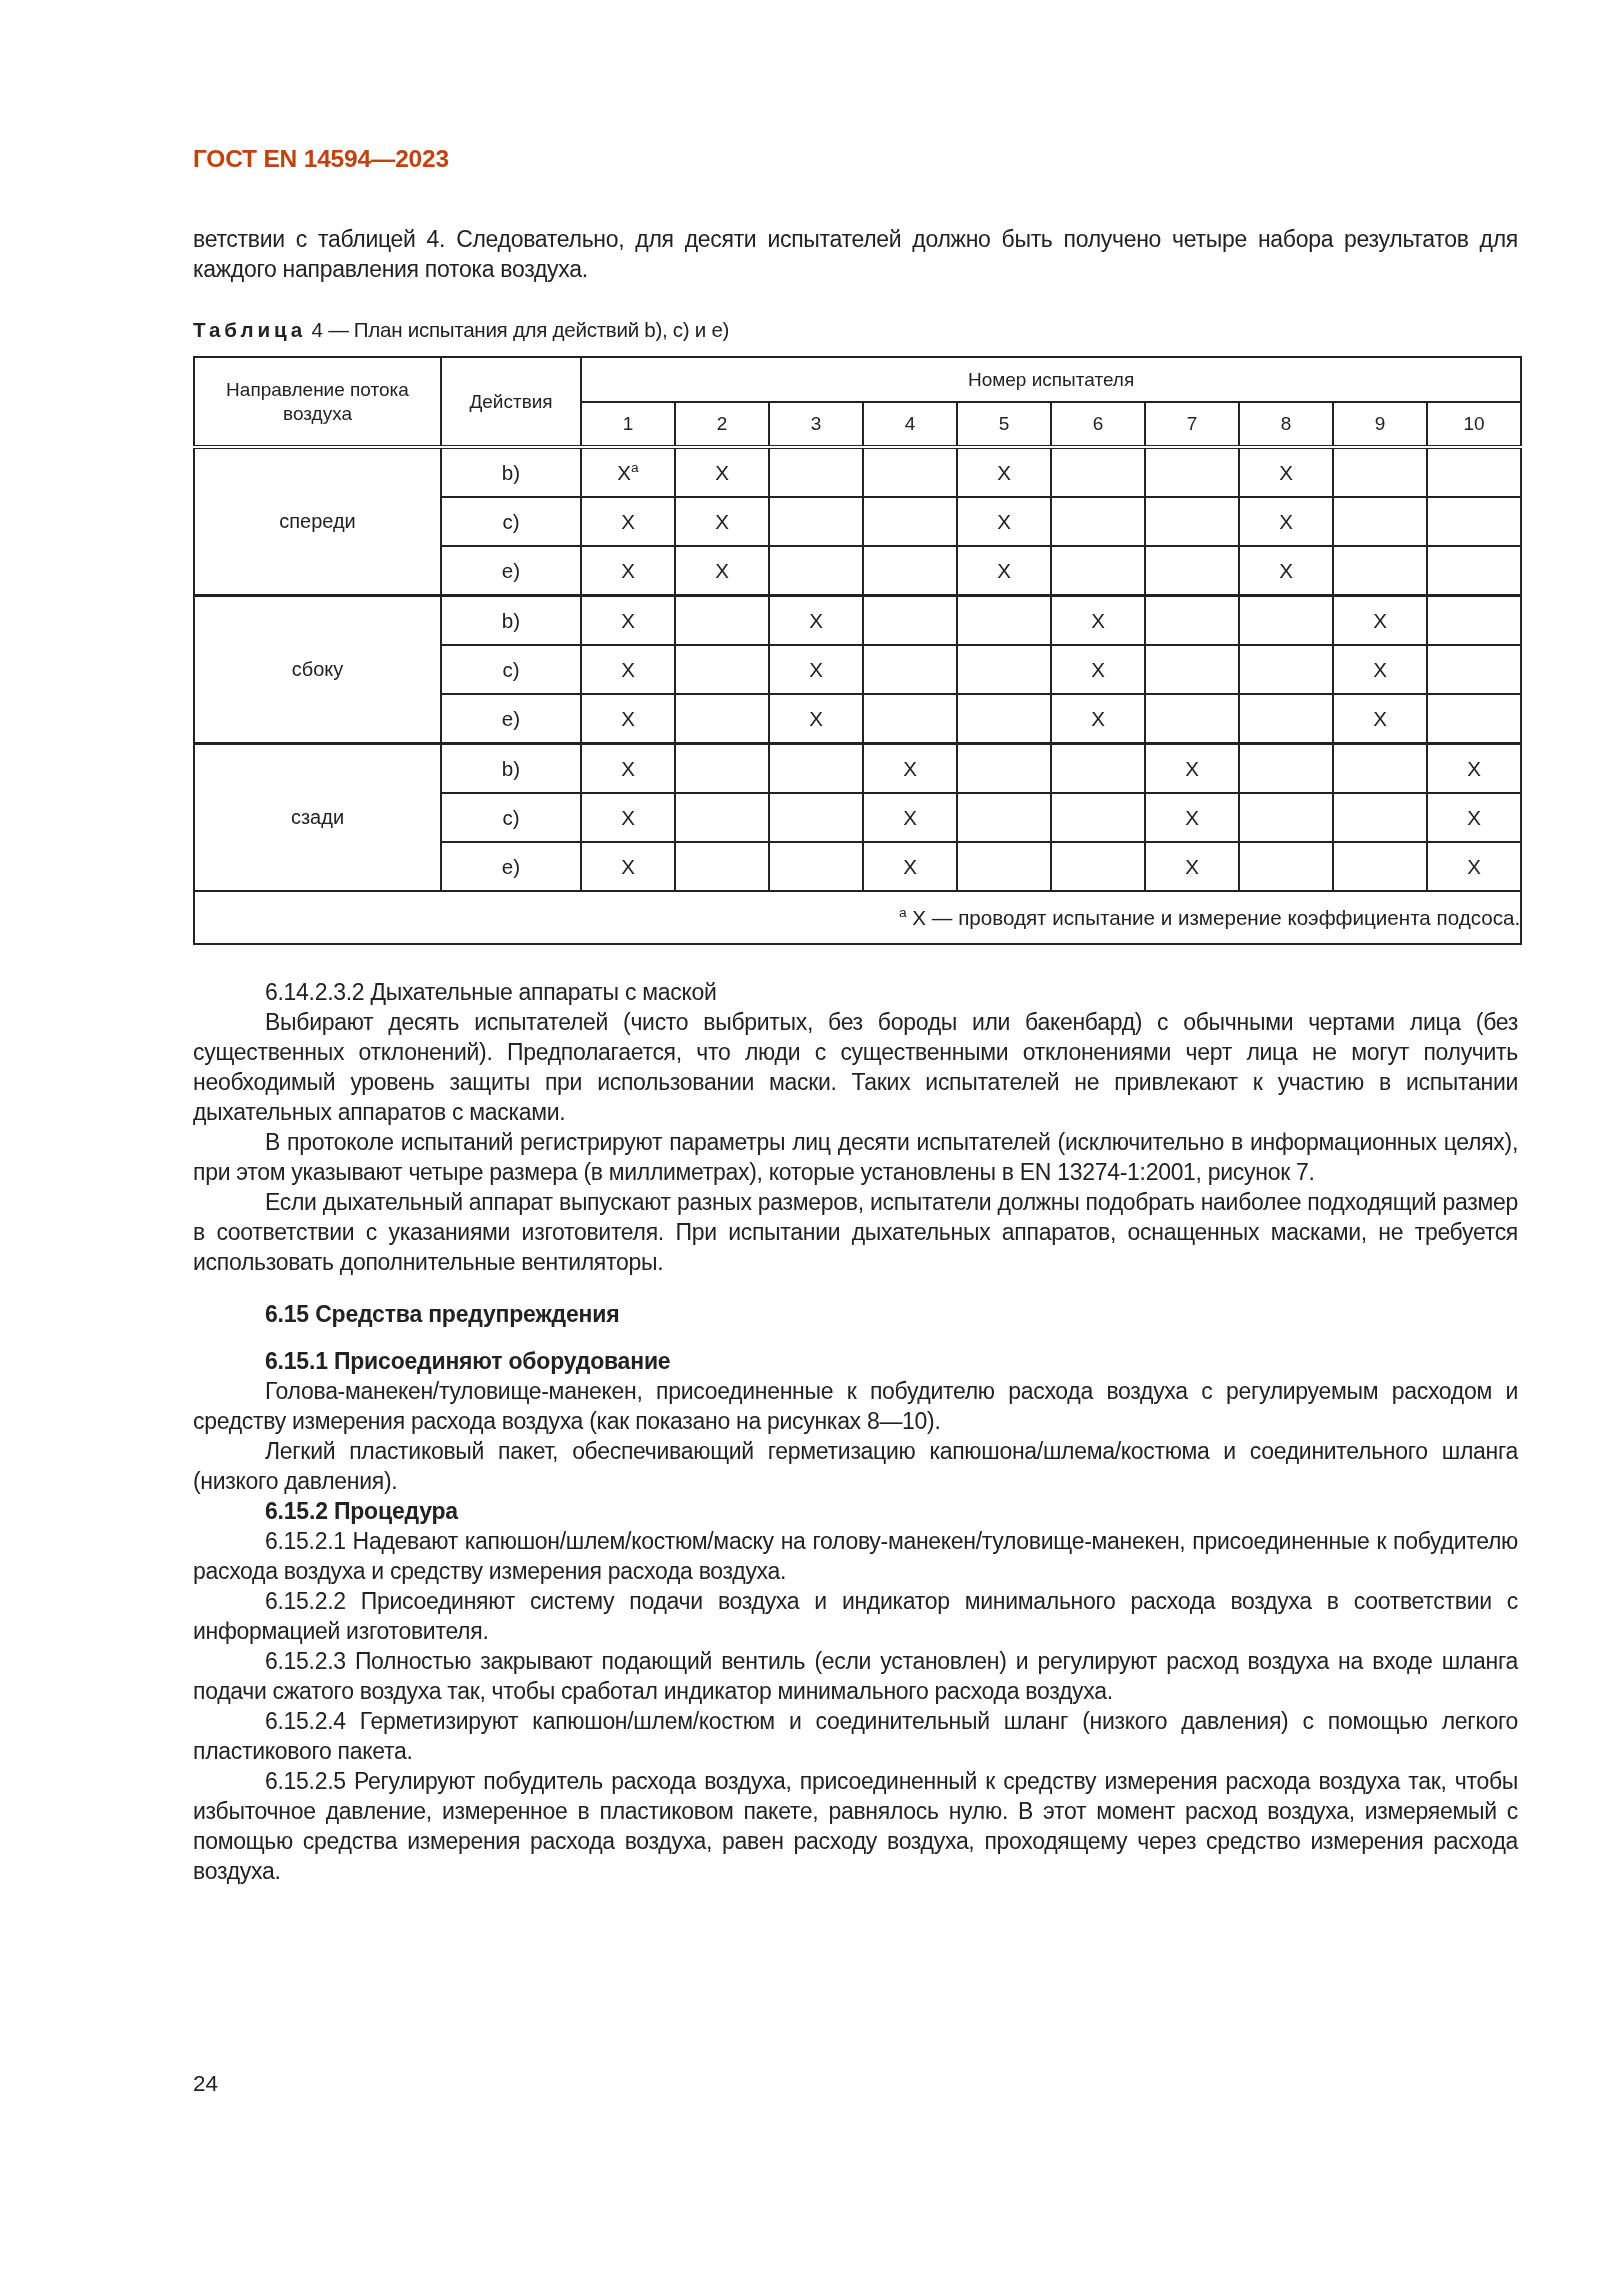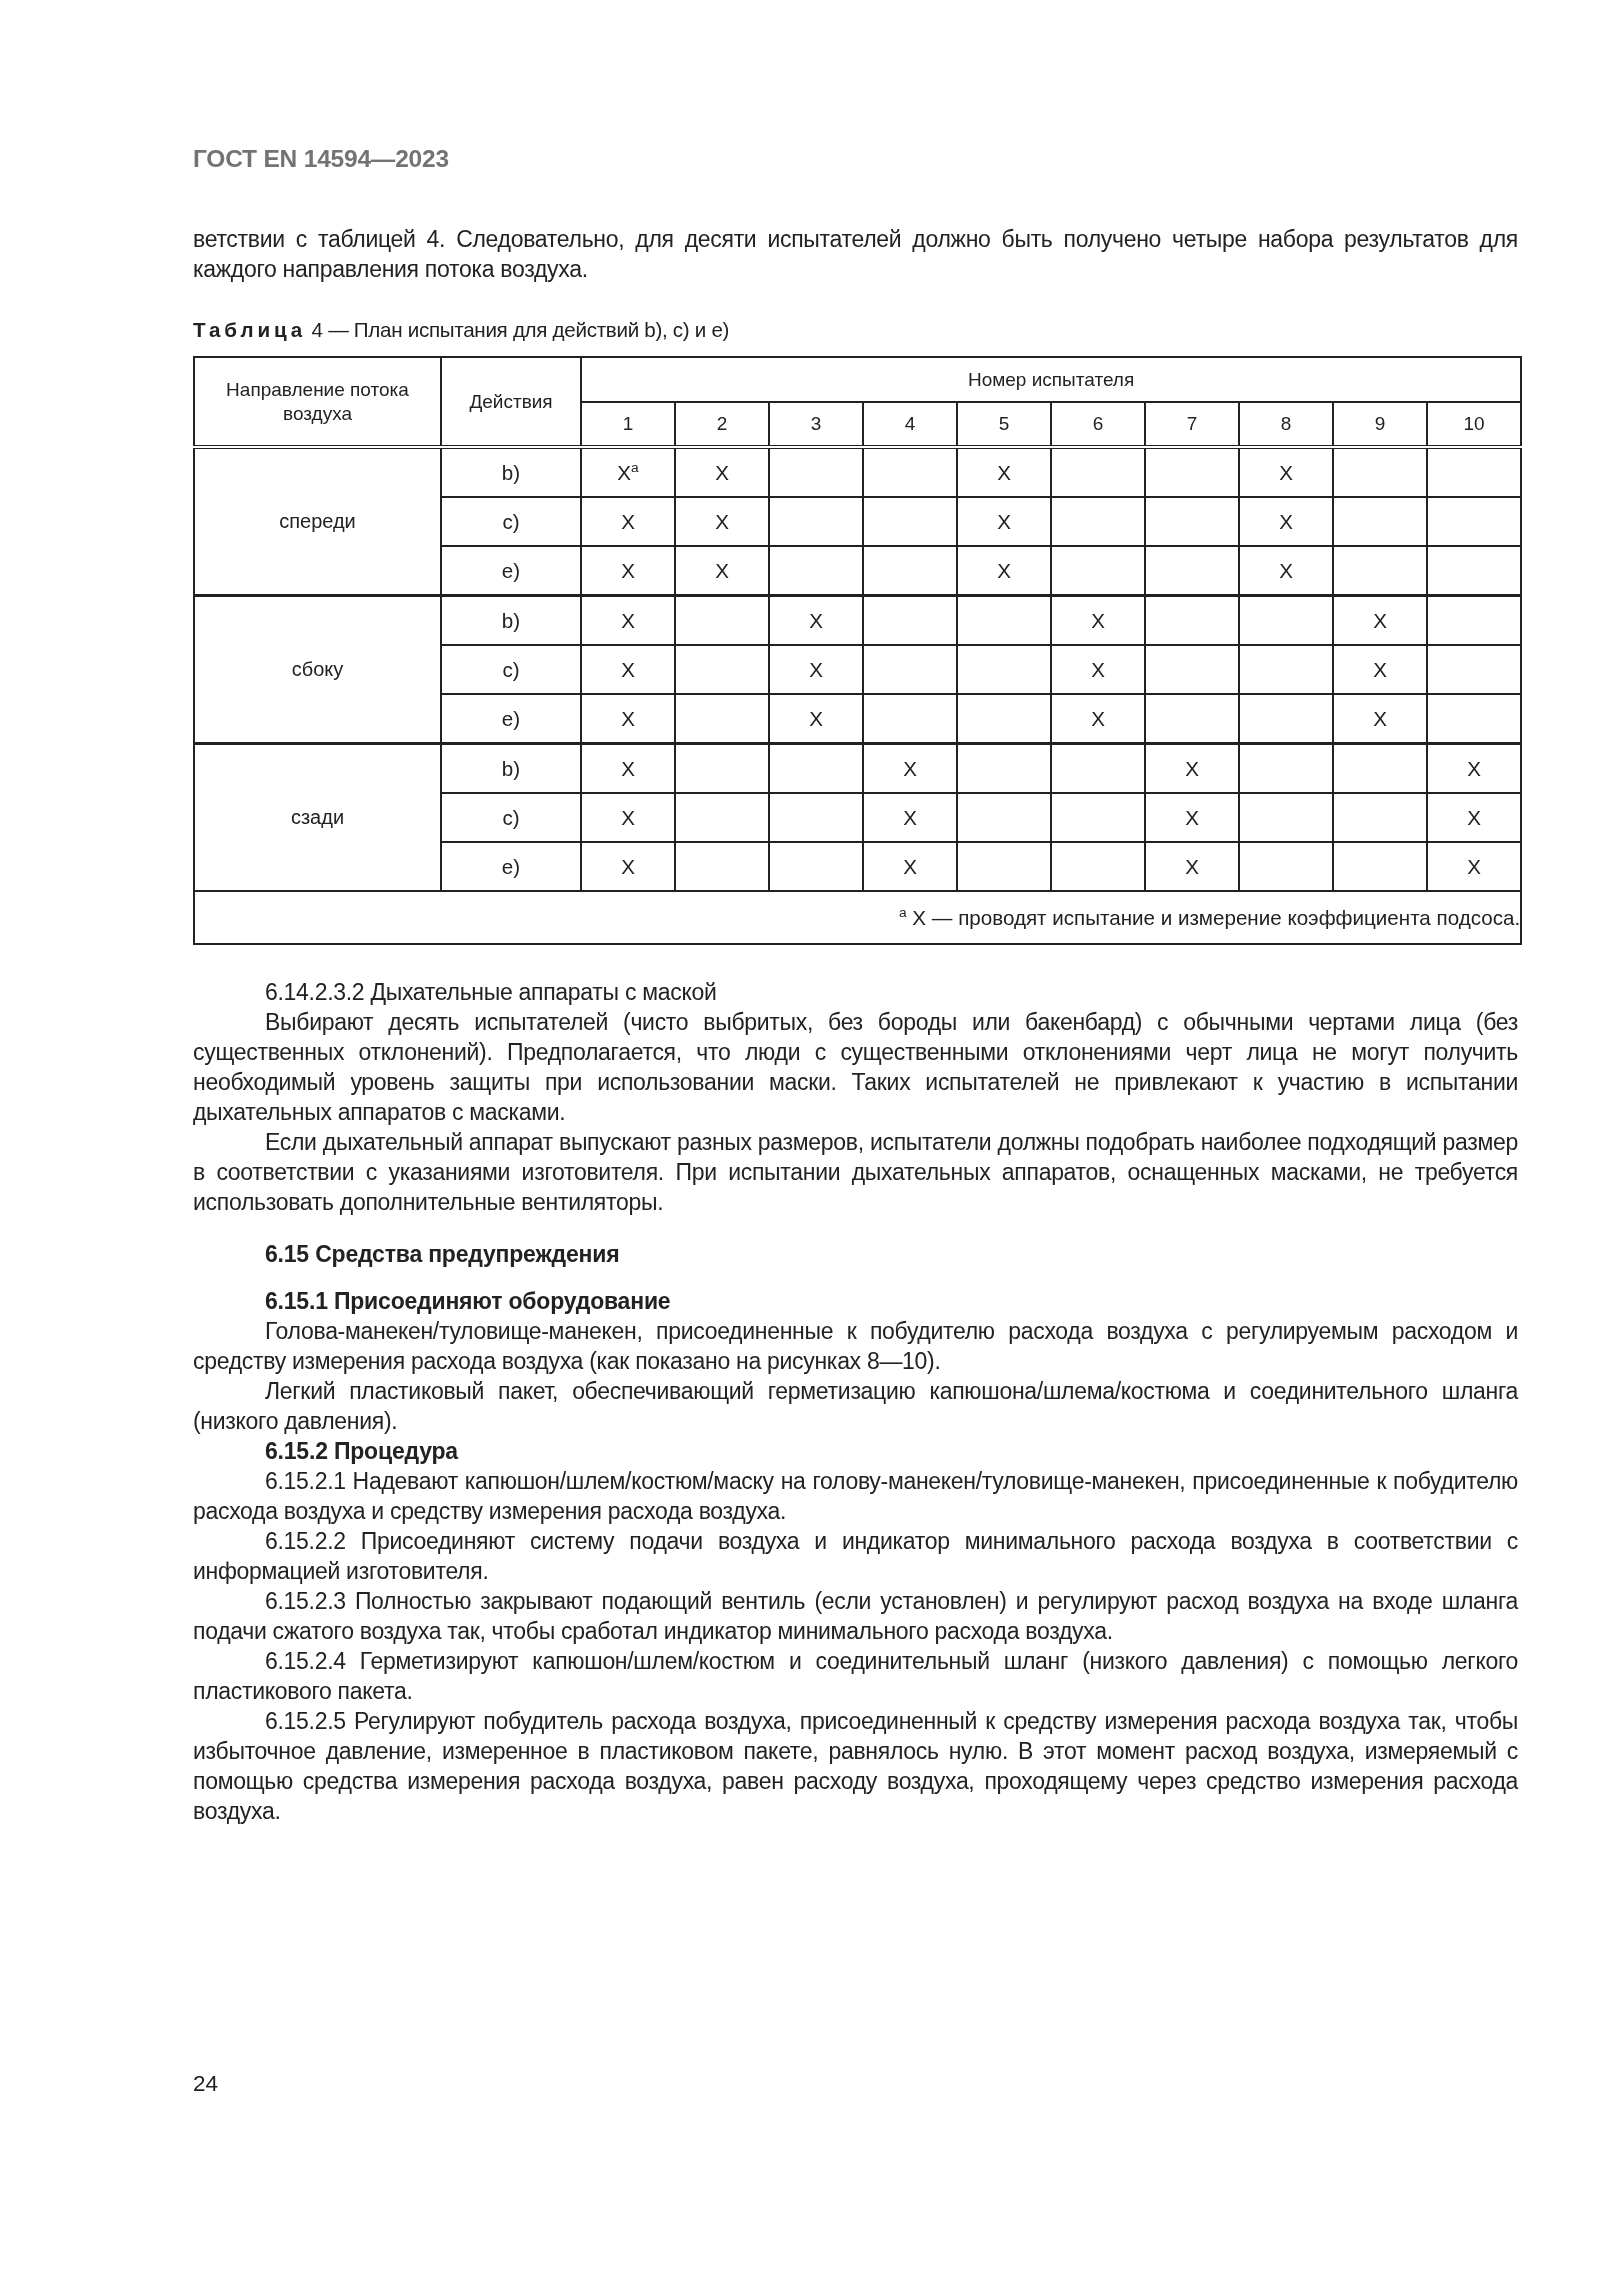--- a/index.html
+++ b/index.html
@@ -1,19 +1,19 @@
 <!DOCTYPE html>
 <html><head>
 <meta charset="utf-8">
 <style>
   html, body { margin: 0; padding: 0; background: #ffffff; }
   body { width: 1621px; height: 2293px; position: relative; overflow: hidden;
          font-family: "Liberation Sans", sans-serif; color: #222222; }
   .page { position: absolute; left: 193px; top: 0; width: 1325px; }
-  .doc-title { position: absolute; top: 145px; left: 0; font-size: 24.5px; font-weight: bold; color: #737373; letter-spacing: -0.2px; }
+  .doc-title { position: absolute; top: 145px; left: 0; font-size: 24.5px; font-weight: bold; color: #c2410c; letter-spacing: -0.2px; }
   .text { font-size: 23px; line-height: 30px; text-align: justify; letter-spacing: -0.3px; }
   .intro { position: absolute; top: 224px; left: 0; width: 1325px; }
   .caption { position: absolute; top: 316px; left: 0; font-size: 20.6px; line-height: 27.4px; letter-spacing: -0.3px; }
   .caption .spaced { letter-spacing: 3.9px; font-weight: bold; }
 
   table.plan { position: absolute; top: 356px; left: 0; width: 1325px; border-collapse: collapse;
                font-size: 20.6px; color: #222; table-layout: fixed; }
   table.plan td, table.plan th { border: 2px solid #222; text-align: center; vertical-align: middle;
                padding: 0; font-weight: normal; }
   table.plan th { font-size: 19px; line-height: 23.5px; }
@@ -204,20 +204,21 @@
         </tr>
         <tr>
           <td colspan="12" class="foot"><sup>a</sup><span> X — проводят испытание и измерение коэффициента подсоса.</span></td>
         </tr>
       </tbody>
   </table>
 
   <div class="body-text text">
     <p class="indent">6.14.2.3.2 Дыхательные аппараты с маской</p>
     <p class="indent">Выбирают десять испытателей (чисто выбритых, без бороды или бакенбард) с обычными чертами лица (без существенных отклонений). Предполагается, что люди с существенными отклонениями черт лица не могут получить необходимый уровень защиты при использовании маски. Таких испытателей не привлекают к участию в испытании дыхательных аппаратов с масками.</p>
+    <p class="indent">В протоколе испытаний регистрируют параметры лиц десяти испытателей (исключительно в информационных целях), при этом указывают четыре размера (в миллиметрах), которые установлены в EN 13274-1:2001, рисунок 7.</p>
     <p class="indent">Если дыхательный аппарат выпускают разных размеров, испытатели должны подобрать наиболее подходящий размер в соответствии с указаниями изготовителя. При испытании дыхательных аппаратов, оснащенных масками, не требуется использовать дополнительные вентиляторы.</p>
     <p class="h2 gap-big">6.15 Средства предупреждения</p>
     <p class="h2 gap-mid">6.15.1 Присоединяют оборудование</p>
     <p class="indent">Голова-манекен/туловище-манекен, присоединенные к побудителю расхода воздуха с регулируемым расходом и средству измерения расхода воздуха (как показано на рисунках 8—10).</p>
     <p class="indent">Легкий пластиковый пакет, обеспечивающий герметизацию капюшона/шлема/костюма и соединительного шланга (низкого давления).</p>
     <p class="h2">6.15.2 Процедура</p>
     <p class="indent">6.15.2.1 Надевают капюшон/шлем/костюм/маску на голову-манекен/туловище-манекен, присоединенные к побудителю расхода воздуха и средству измерения расхода воздуха.</p>
     <p class="indent">6.15.2.2 Присоединяют систему подачи воздуха и индикатор минимального расхода воздуха в соответствии с информацией изготовителя.</p>
     <p class="indent">6.15.2.3 Полностью закрывают подающий вентиль (если установлен) и регулируют расход воздуха на входе шланга подачи сжатого воздуха так, чтобы сработал индикатор минимального расхода воздуха.</p>
     <p class="indent">6.15.2.4 Герметизируют капюшон/шлем/костюм и соединительный шланг (низкого давления) с помощью легкого пластикового пакета.</p>

